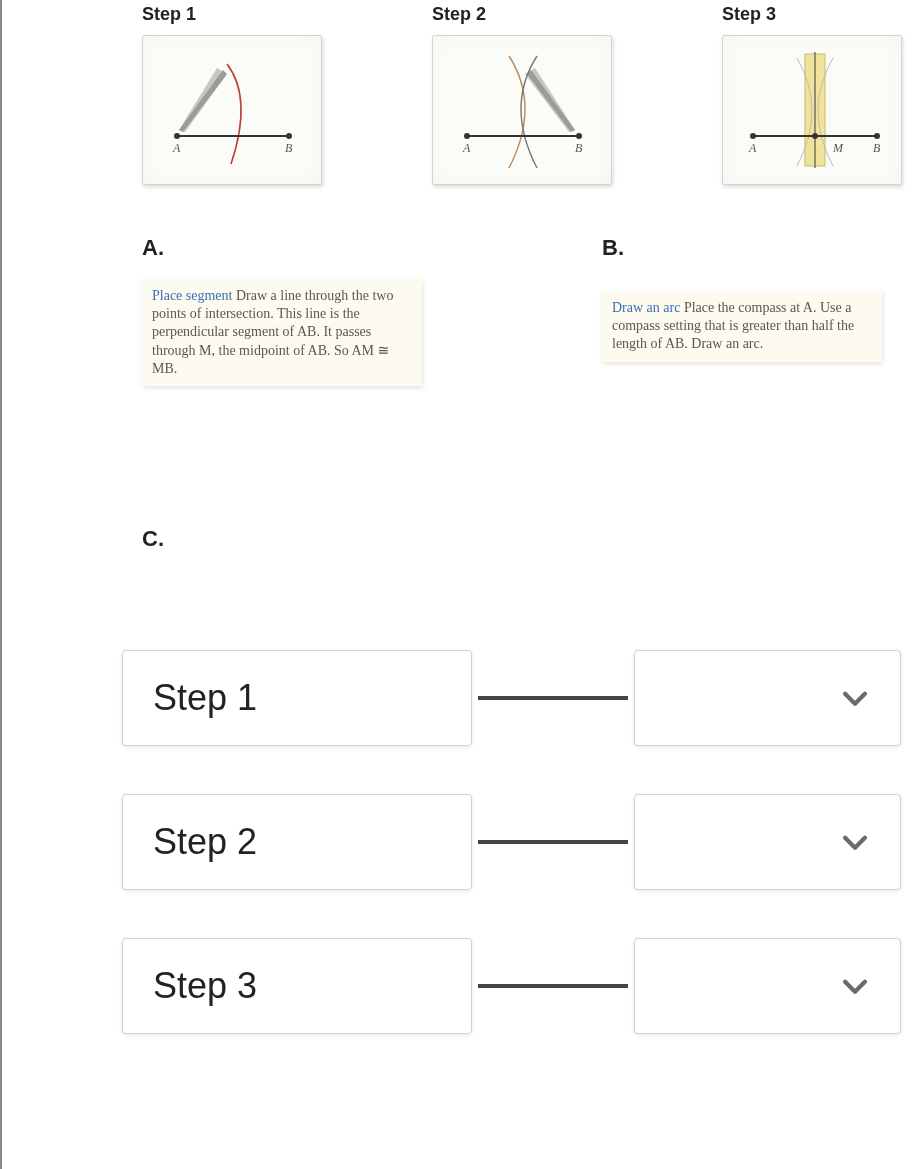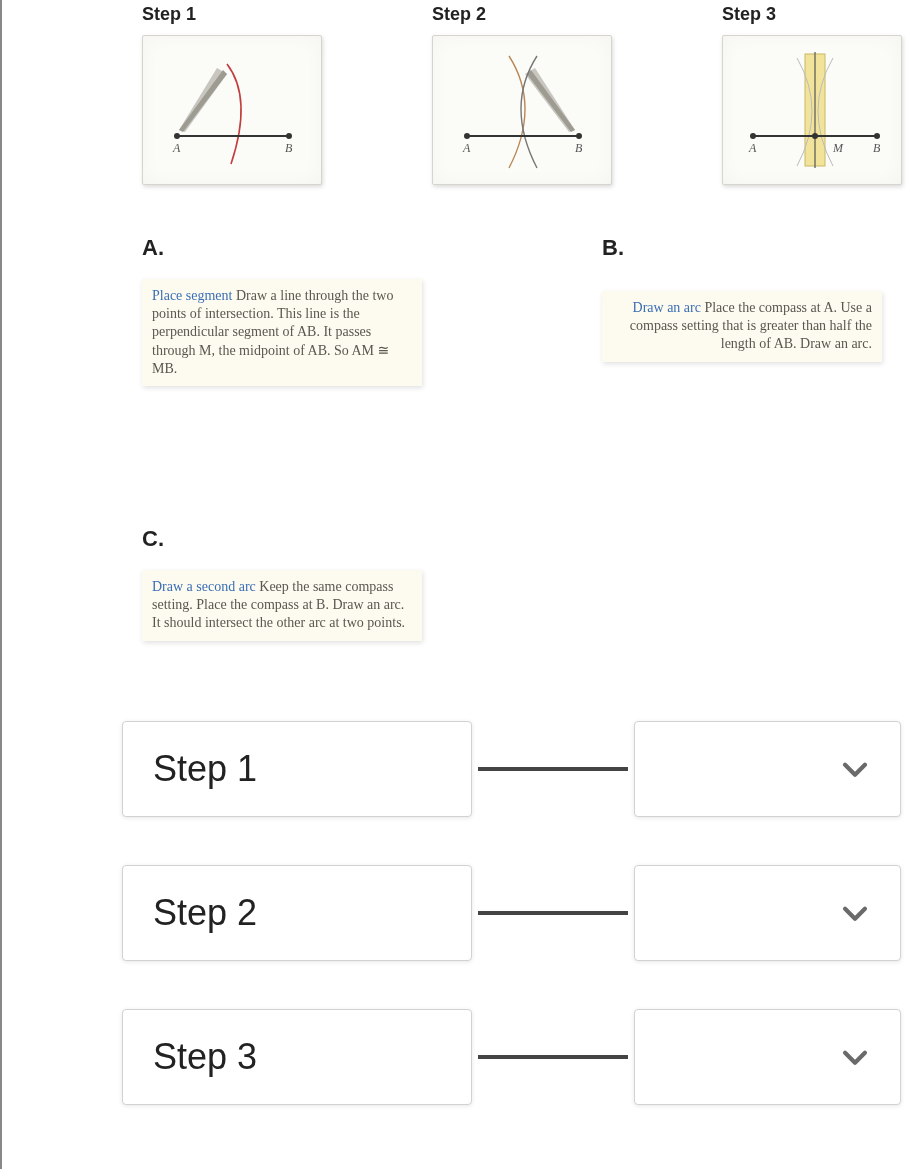--- a/index.html
+++ b/index.html
@@ -54,21 +54,21 @@
     background: #fdfbf0;
     box-shadow: 1px 2px 5px rgba(0,0,0,.12);
     padding: 8px 10px;
     font-size: 14px;
     line-height: 1.3;
     color: #5a5750;
   }
   .opt-card .lead { color:#3b6fb5; }
 
   
-  .opt-b .opt-card { margin-top: 30px; text-align: right; }
+  .opt-b .opt-card { margin-top: 30px; }
   .opt-c { margin-top: -10px; }
 
   
   .match-area { margin-top: 80px; margin-left: -20px; }
   .match-row {
     display:flex; align-items:center; margin-bottom: 48px;
   }
   .pill {
     width: 350px; height: 96px;
     background:#fff;
@@ -182,23 +182,20 @@
 
     <div class="opt opt-b">
       <div class="opt-letter">B.</div>
       <div class="opt-card">
         <span class="lead">Draw an arc</span><span> Place the compass at A. Use a compass setting that is greater than half the length of AB. Draw an arc.</span>
       </div>
     </div>
 
     <div class="opt opt-c">
       <div class="opt-letter">C.</div>
-      <div class="opt-card">
-        <span class="lead">Draw a second arc</span><span> Keep the same compass setting. Place the compass at B. Draw an arc. It should intersect the other arc at two points.</span>
-      </div>
     </div>
 
   </div>
 
   <div class="match-area">
 
     <div class="match-row">
       <div class="pill">
         <span>Step 1</span>
       </div>

